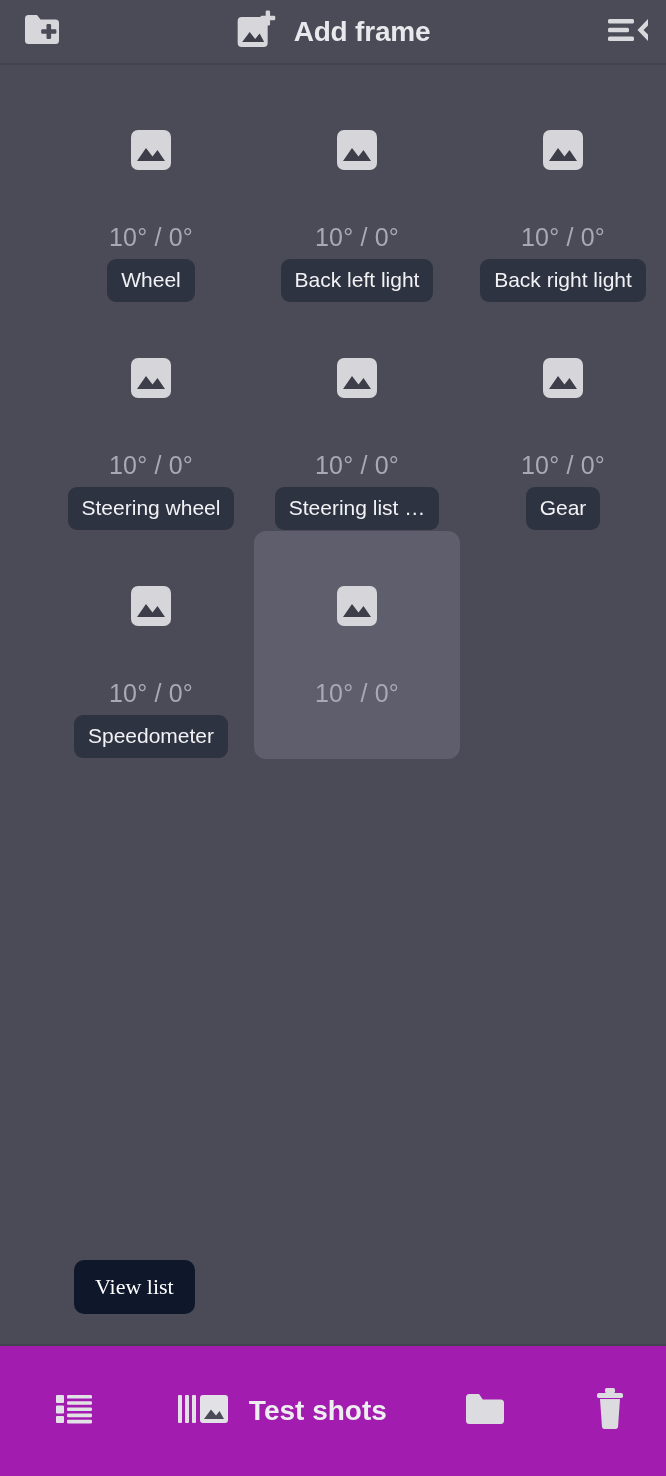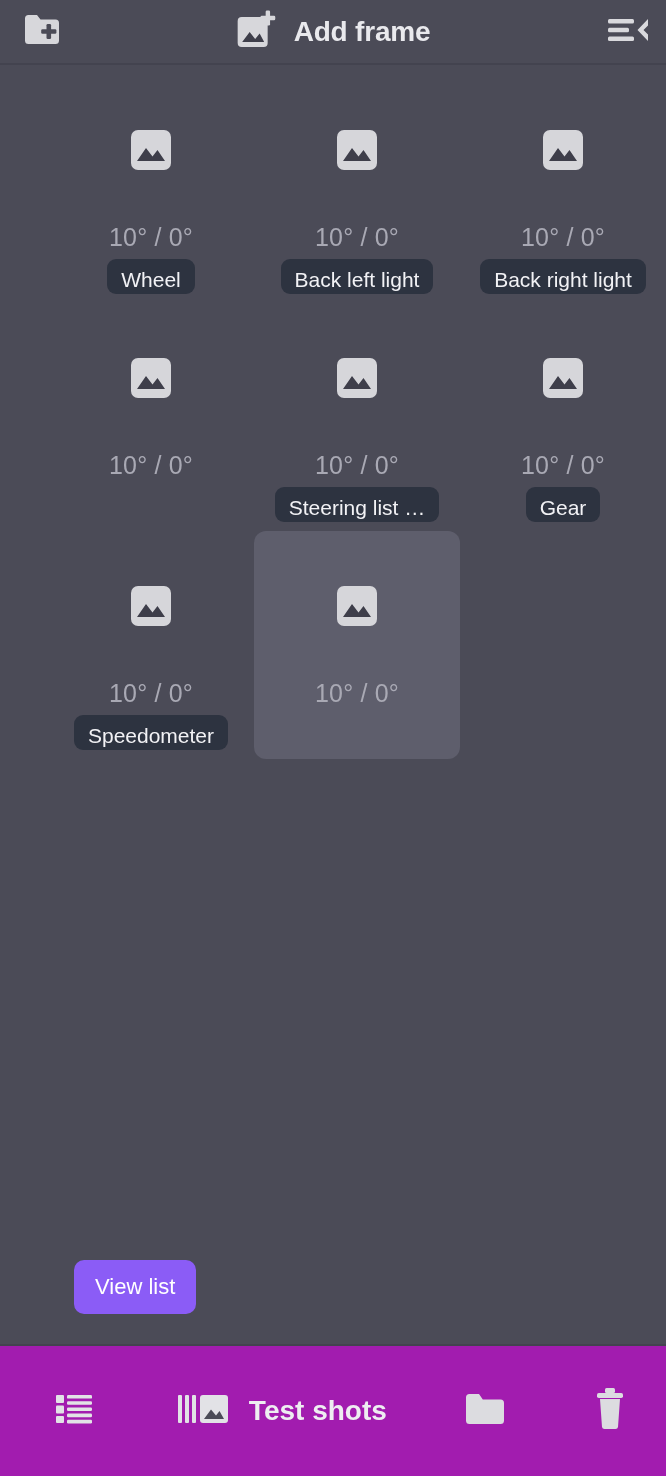--- a/index.html
+++ b/index.html
@@ -122,39 +122,40 @@
     font-size: 25px;
     line-height: 1;
     margin-bottom: 9px;
     letter-spacing: 0.2px;
   }
   .name-pill {
     background: #2d3340;
     color: #f2f2f5;
     font-size: 21px;
     line-height: 1;
-    padding: 10px 14px 4px;
+    padding: 10px 14px 12px;
     border-radius: 9px;
     max-width: 190px;
     white-space: nowrap;
     overflow: hidden;
     text-overflow: clip;
   }
 
   
   .tooltip {
     position: absolute;
     left: 74px;
     bottom: 30px;
-    background: #8b5cf6;
+    background: #0f172a;
     color: #ffffff;
     font-size: 22px;
     padding: 14px 21px;
     border-radius: 10px;
     white-space: nowrap;
+    font-family: Liberation Serif, serif;
   }
 
   
   .bottombar {
     position: relative;
     height: 132px;
     flex: 0 0 132px;
     background: #a21caf;
     border-top: 2px solid #43434f;
     display: flex;
@@ -264,20 +265,21 @@
 
       <div class="cell">
         <div class="thumb-wrap">
           <span class="thumb-icon">
             <svg width="40" height="40" viewBox="0 0 40 40">
                 <path d="M6 31 L15 18 L21.5 26.5 L26.5 20 L34 31 Z" fill="#3e3e4a"></path>
               </svg>
           </span>
         </div>
         <div class="angles">10° / 0°</div>
+        <div class="name-pill">Steering wheel</div>
       </div>
 
       <div class="cell">
         <div class="thumb-wrap">
           <span class="thumb-icon">
             <svg width="40" height="40" viewBox="0 0 40 40">
                 <path d="M6 31 L15 18 L21.5 26.5 L26.5 20 L34 31 Z" fill="#3e3e4a"></path>
               </svg>
           </span>
         </div>

